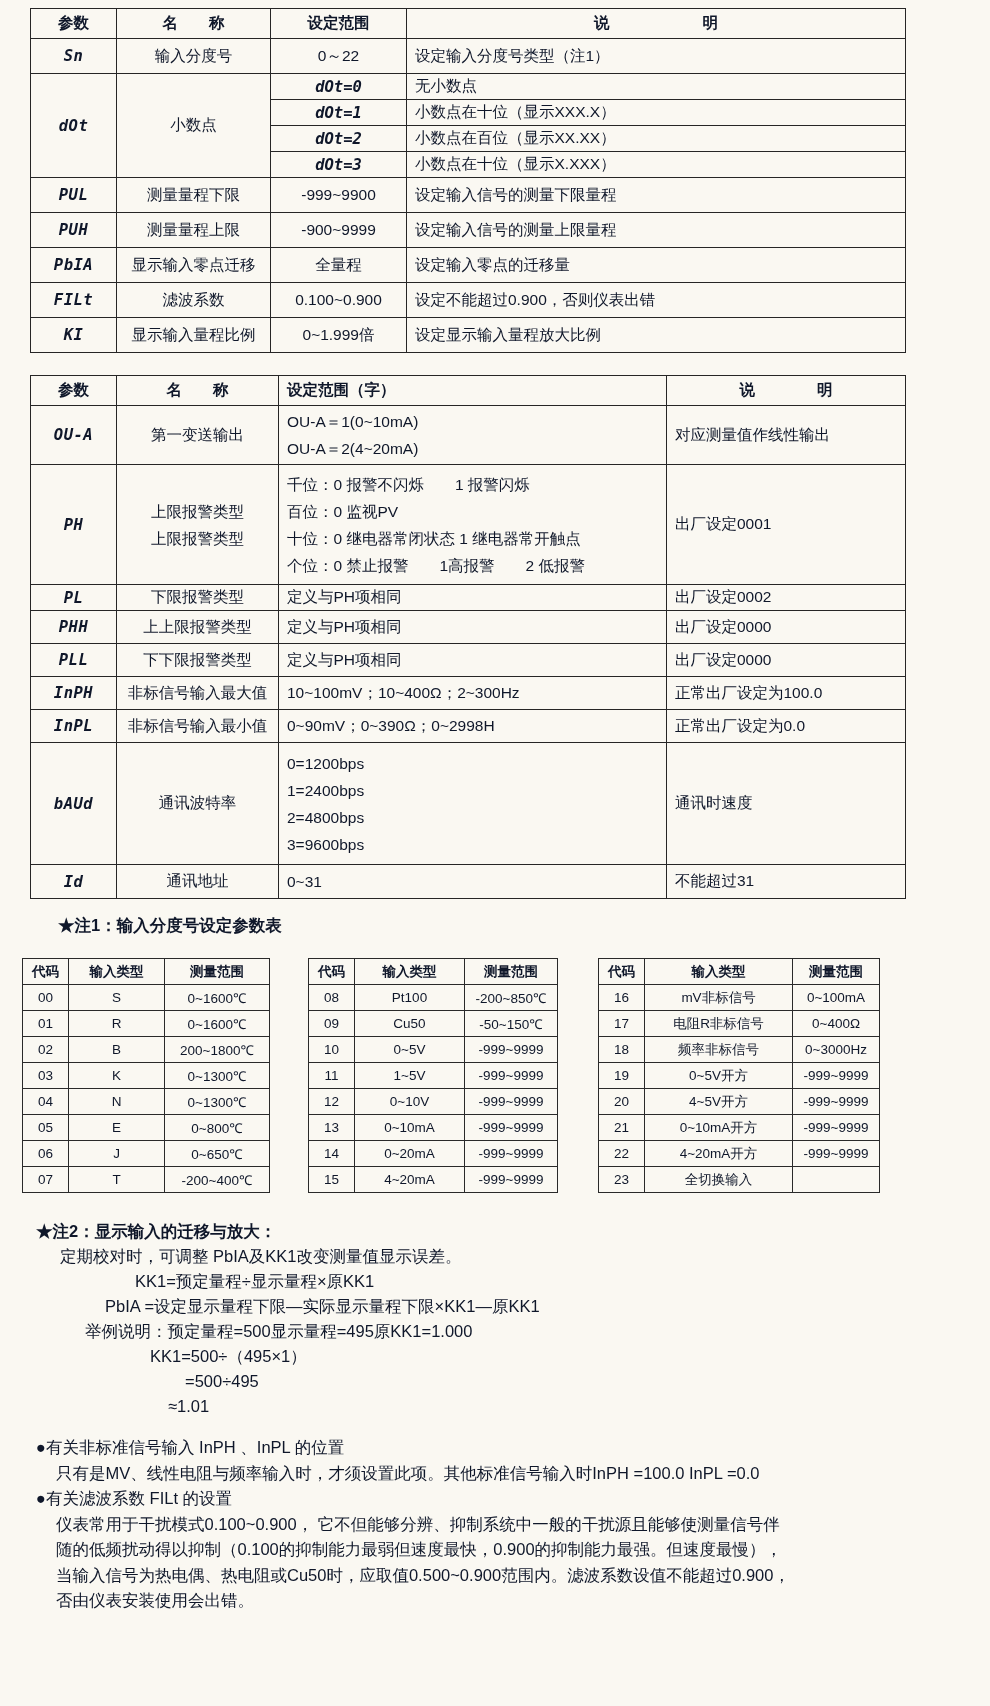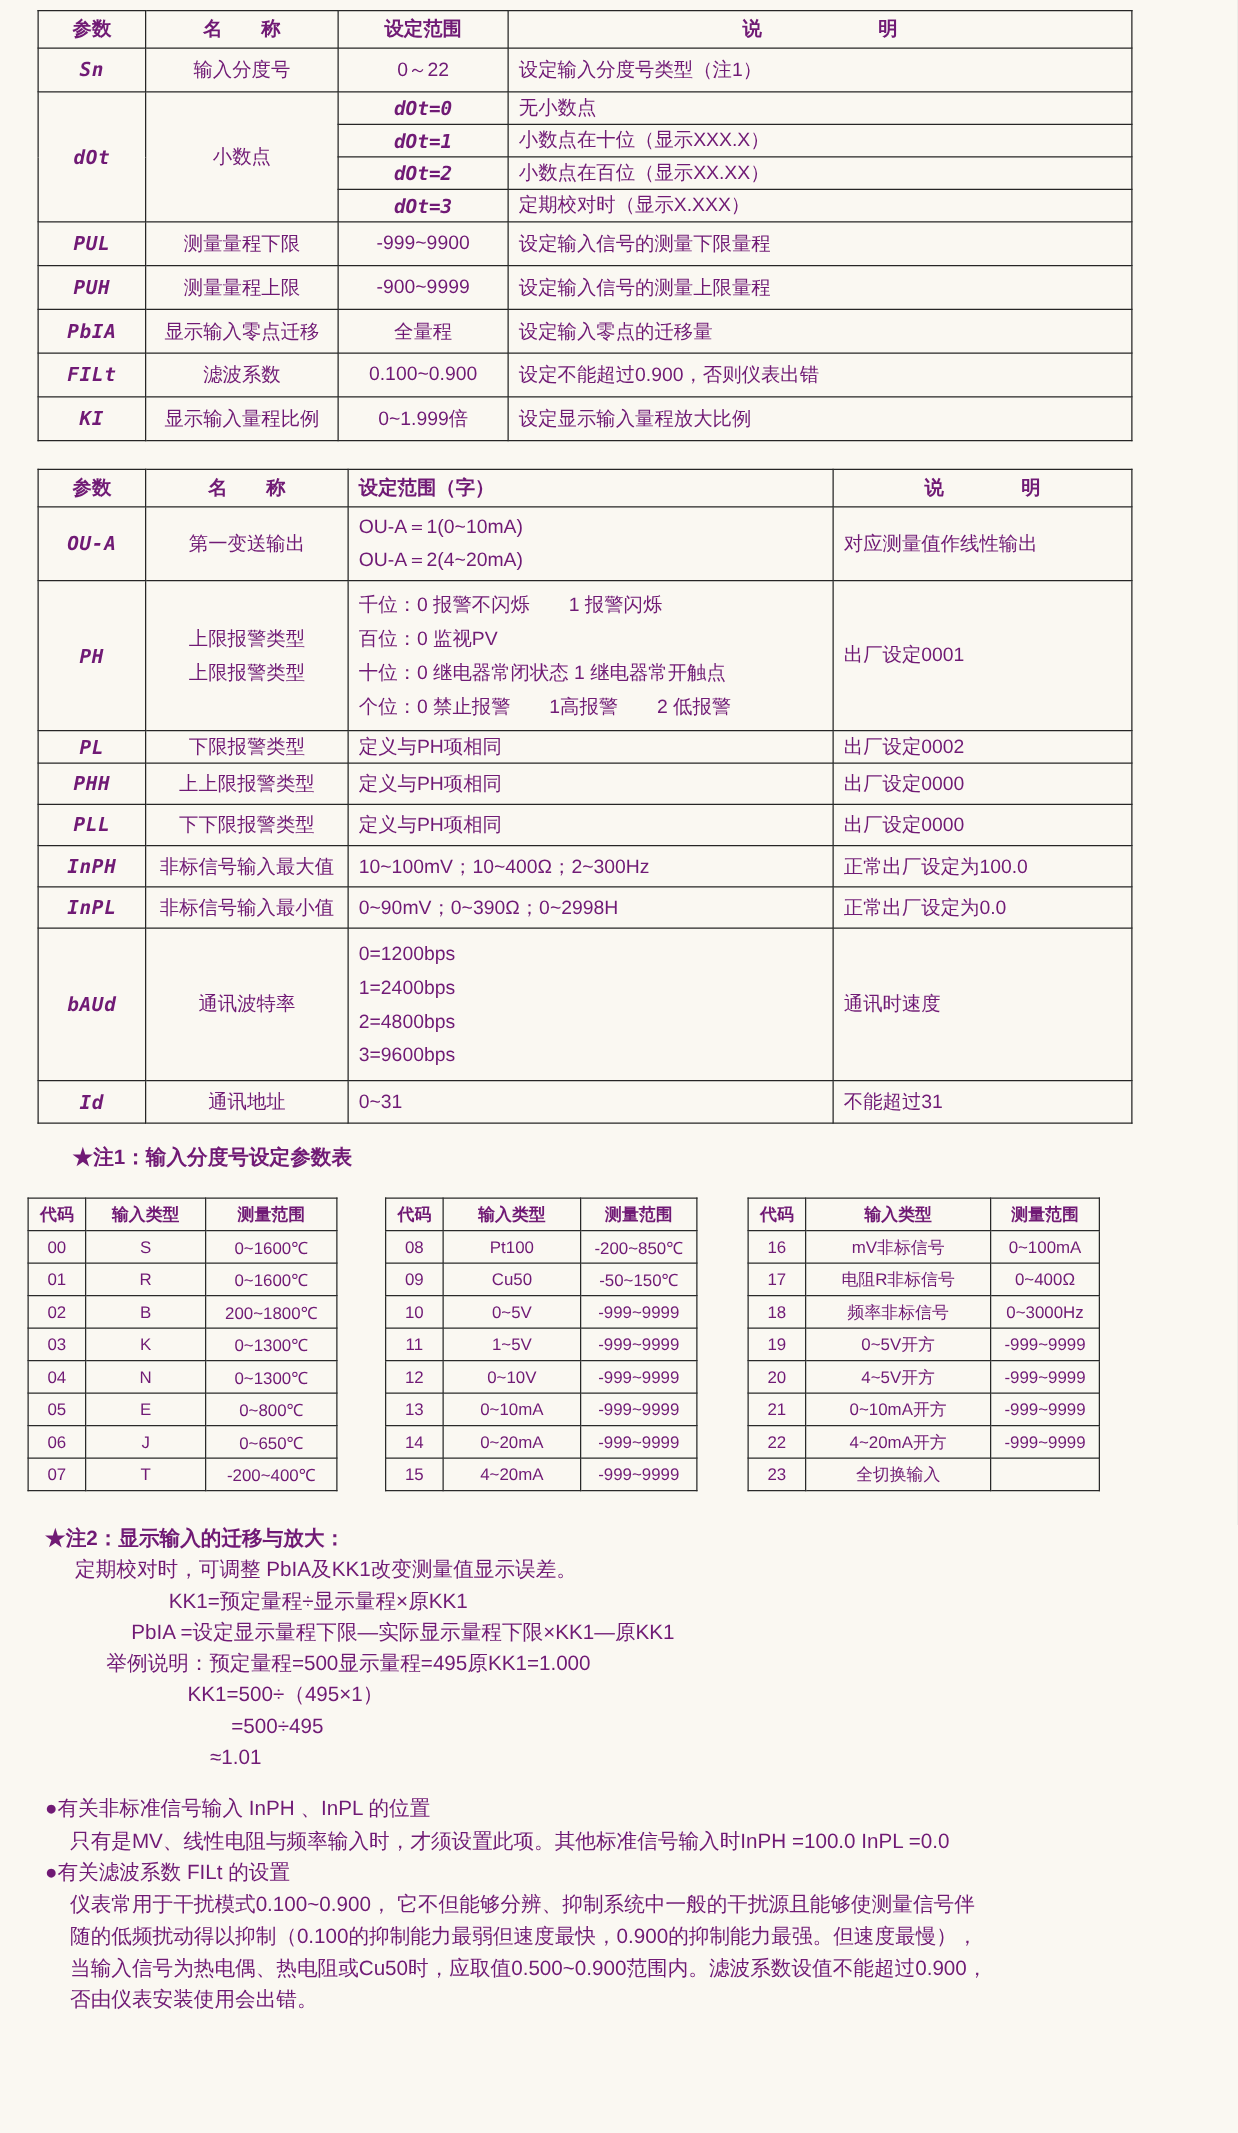--- a/index.html
+++ b/index.html
@@ -1,18 +1,18 @@
 <!DOCTYPE html>
 <html><head>
 <meta charset="utf-8">
 <style>
   *{box-sizing:border-box;margin:0;padding:0;}
   body{background:#d8d8d8;}
   .page{width:990px;height:1706px;background:#faf8f2;font-family:"Liberation Sans",sans-serif;
-        color:#701a75;padding-top:8px;overflow:hidden;position:relative;}
+        color:#0f172a;padding-top:8px;overflow:hidden;position:relative;}
   table{border-collapse:collapse;table-layout:fixed;}
   .ptable{margin-left:30px;width:876px;}
   .ptable th,.ptable td{border:1.8px solid #262626;font-size:15.5px;padding:2px 8px;vertical-align:middle;}
   .ptable th{height:30px;font-weight:bold;text-align:center;}
   .t1 td{height:35px;}
   .t1 tr.sub td{height:26px;}
   .t2{margin-top:22px;}
   .center{text-align:center;}
   .lcd{font-family:"DejaVu Sans Mono",monospace;font-style:italic;font-weight:bold;letter-spacing:.5px;font-size:16px;}
   .lcd-sm{font-family:"DejaVu Sans Mono",monospace;font-style:italic;font-weight:bold;font-size:14.5px;}
@@ -69,21 +69,21 @@
     <tr class="sub">
       <td class="center lcd-sm">dOt=1</td>
       <td>小数点在十位（显示XXX.X）</td>
     </tr>
     <tr class="sub">
       <td class="center lcd-sm">dOt=2</td>
       <td>小数点在百位（显示XX.XX）</td>
     </tr>
     <tr class="sub">
       <td class="center lcd-sm">dOt=3</td>
-      <td>定期校对时（显示X.XXX）</td>
+      <td>小数点在十位（显示X.XXX）</td>
     </tr>
     <tr>
       <td class="center lcd">PUL</td>
       <td class="center">测量量程下限</td>
       <td class="center">-999~9900</td>
       <td>设定输入信号的测量下限量程</td>
     </tr>
     <tr>
       <td class="center lcd">PUH</td>
       <td class="center">测量量程上限</td>

